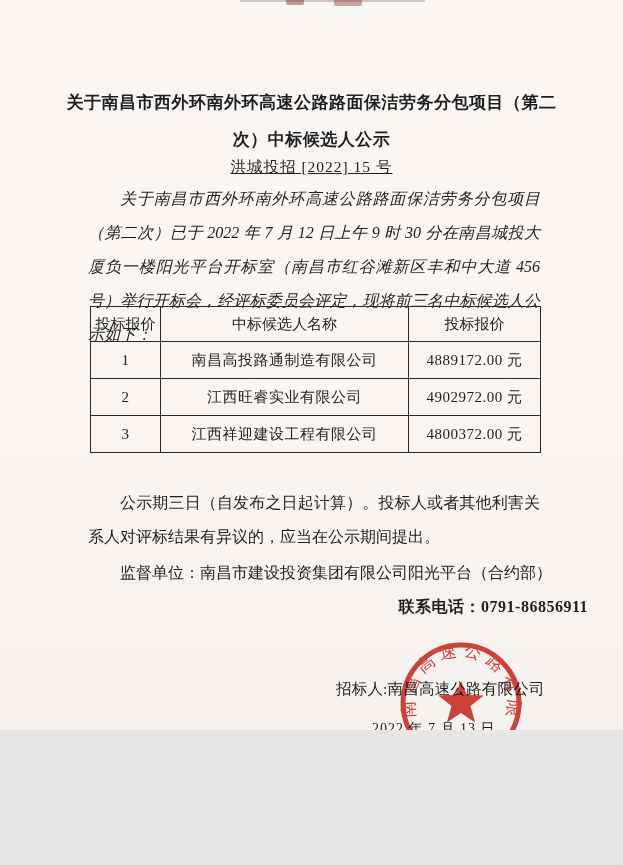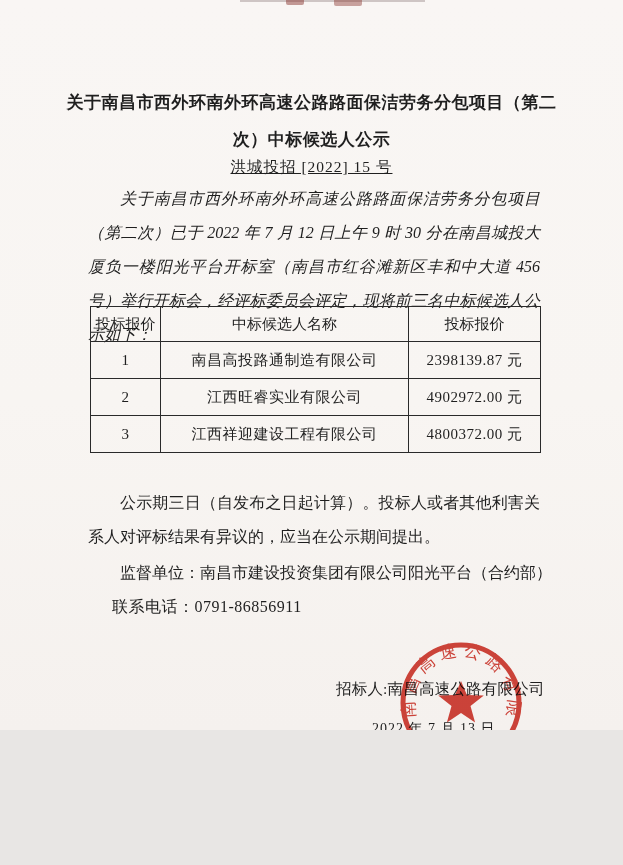--- a/index.html
+++ b/index.html
@@ -30,21 +30,21 @@
     font-size:15.5px;line-height:24px;text-align:center;letter-spacing:1px;text-decoration:underline;
   }
   .body-text{
     position:absolute;margin:0;
     font-size:16px;line-height:34px;
     text-align:justify;text-justify:inter-ideograph;
   }
   .intro{top:182px;left:88px;width:452px;text-indent:2em;font-style:italic;}
   .period{top:486px;left:88px;width:452px;text-indent:2em;}
   .supervisor{top:556px;left:88px;width:500px;text-indent:2em;text-align:left;}
-  .phone{top:590px;left:80px;width:500px;text-indent:2em;text-align:left;letter-spacing:.5px;}
+  .phone{top:590px;left:88px;width:500px;text-indent:2em;text-align:right;letter-spacing:.5px;font-weight:bold;}
 
   table.bid-table{
     position:absolute;top:306px;left:90px;width:450px;
     border-collapse:collapse;table-layout:fixed;
   }
   table.bid-table th,table.bid-table td{
     border:1.5px solid #2a2a2a;
     text-align:center;vertical-align:middle;
     font-size:15px;font-weight:normal;
     padding:0;
@@ -93,21 +93,21 @@
       <tr>
         <th>投标报价</th>
         <th>中标候选人名称</th>
         <th>投标报价</th>
       </tr>
     </thead>
     <tbody>
       <tr>
         <td>1</td>
         <td>南昌高投路通制造有限公司</td>
-        <td>2398139.87 元</td>
+        <td>4889172.00 元</td>
       </tr>
       <tr>
         <td>2</td>
         <td>江西旺睿实业有限公司</td>
         <td>4902972.00 元</td>
       </tr>
       <tr>
         <td>3</td>
         <td>江西祥迎建设工程有限公司</td>
         <td>4800372.00 元</td>

